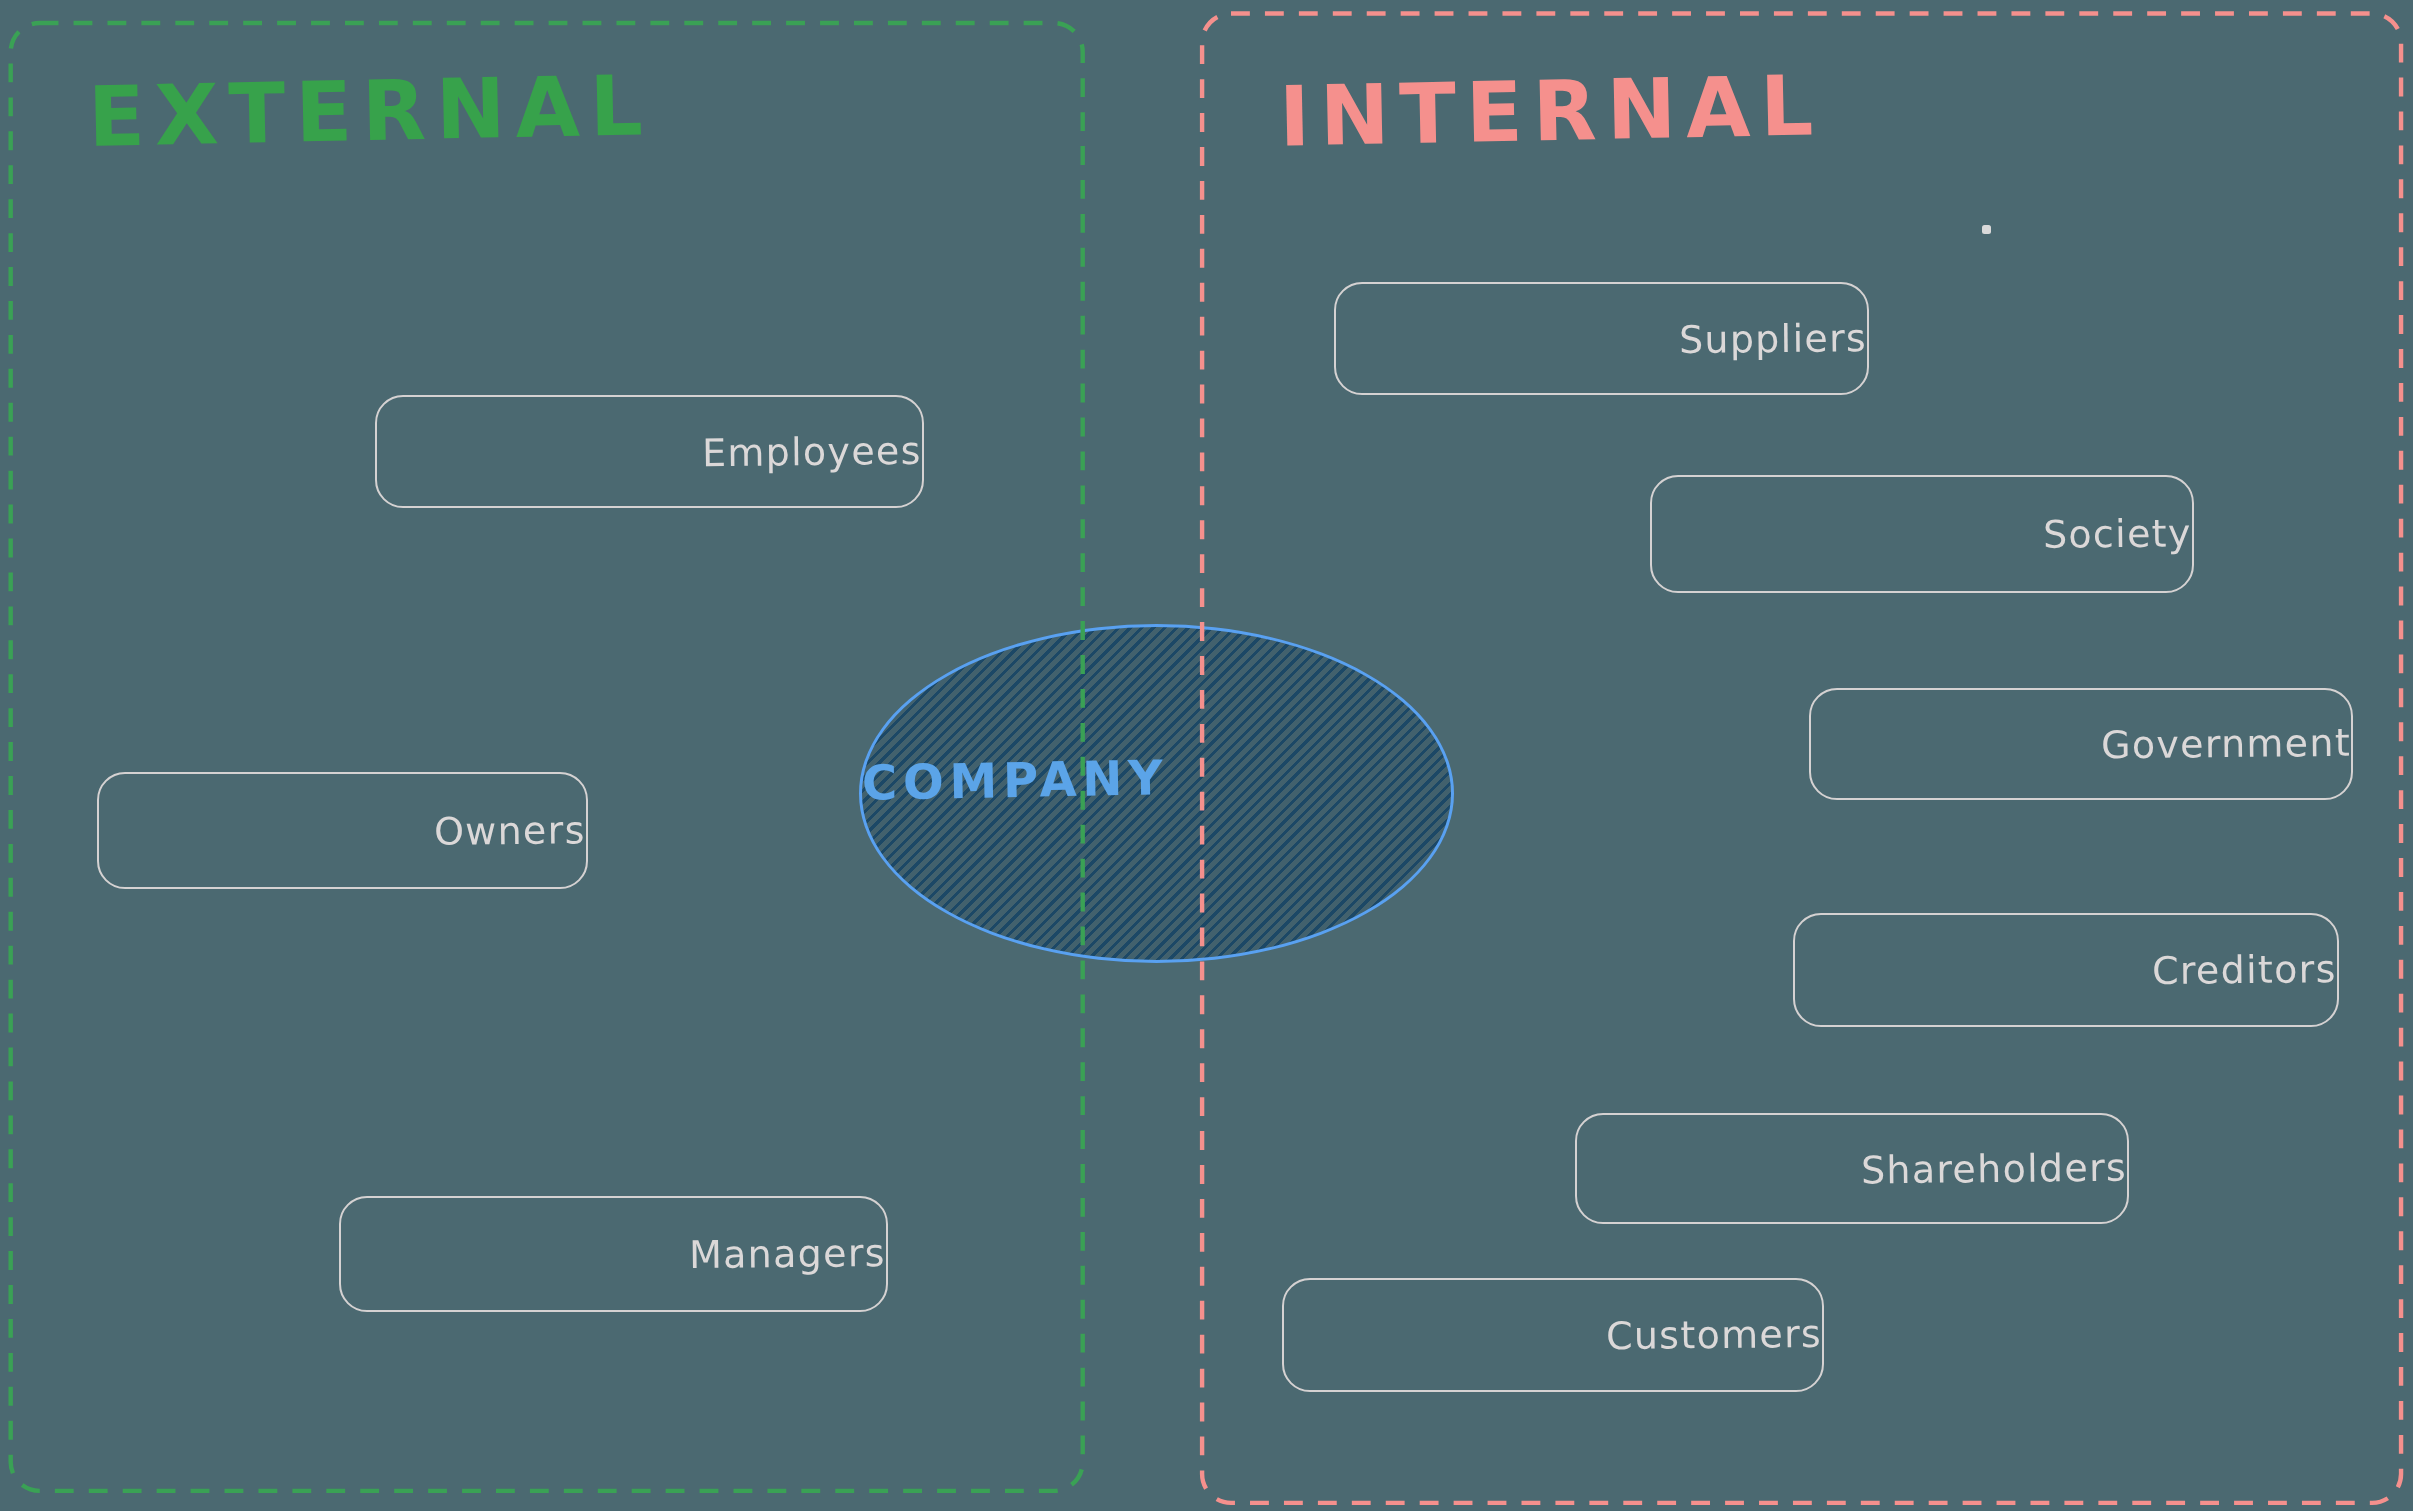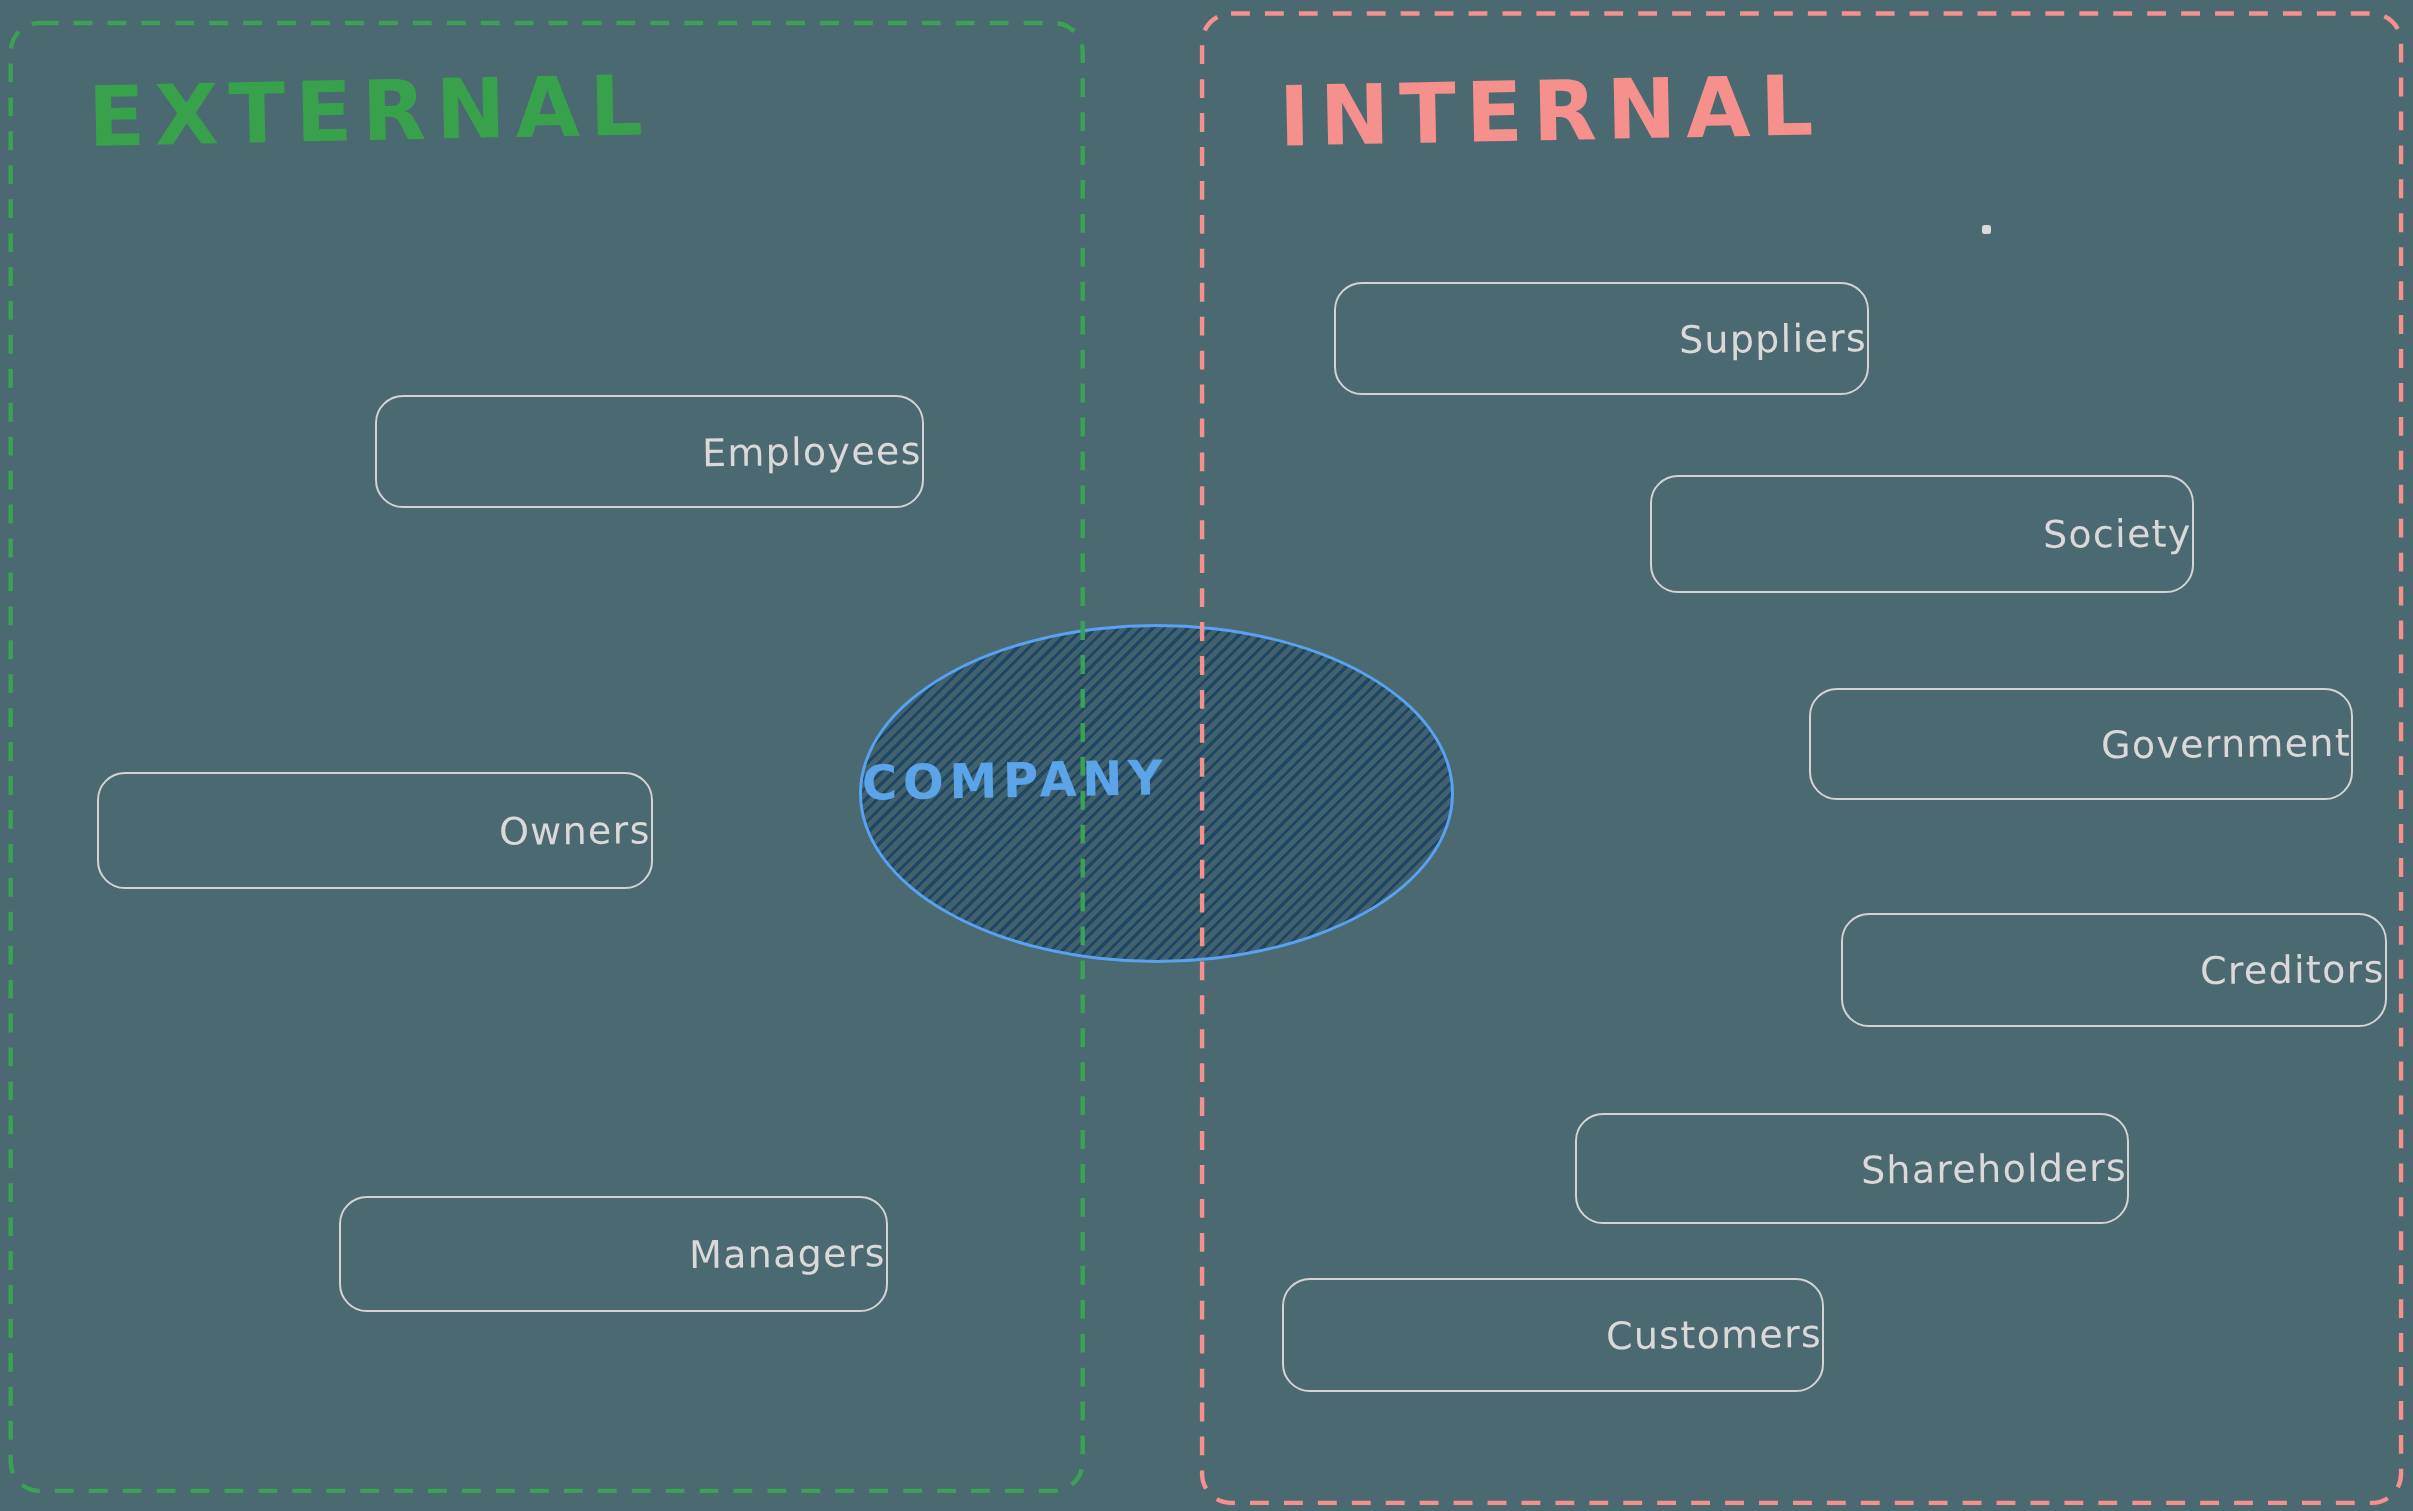--- a/index.html
+++ b/index.html
@@ -47,26 +47,26 @@
     display:flex;align-items:center;justify-content:flex-end;
     background:transparent;
   }
   .sbox span{
     color:#dbd8d8;
     font-size:38px;letter-spacing:1.3px;
     white-space:nowrap;
     transform:rotate(-0.6deg);
   }
   .b-employees   {left:375px;  top:395px;  width:549px; height:113px;}
-  .b-owners      {left:97px;  top:772px; width:556px; height:117px;}
+  .b-owners      {left:97px;  top:772px; width:491px; height:117px;}
   .b-managers    {left:339px;  top:1196px; width:549px; height:116px;}
   .b-suppliers   {left:1334px; top:282px;  width:535px; height:113px;}
   .b-society     {left:1638px; top:475px;  width:544px; height:118px;margin-left:12px;}
   .b-government  {left:1809px; top:688px; width:544px; height:112px;}
-  .b-creditors   {left:1793px; top:913px; width:546px; height:114px;margin-left:48px;}
+  .b-creditors   {left:1793px; top:913px; width:546px; height:114px;}
   .b-shareholders{left:1575px; top:1113px; width:554px; height:111px;}
   .b-customers   {left:1282px; top:1278px; width:542px; height:114px;padding-left:28px;}
   
   .speck{
     position:absolute;left:1982px;top:225px;width:9.4px;height:9.4px;
     background:#d9d9d9;border-radius:2.5px;
   }
 </style>
 </head>
 <body>

